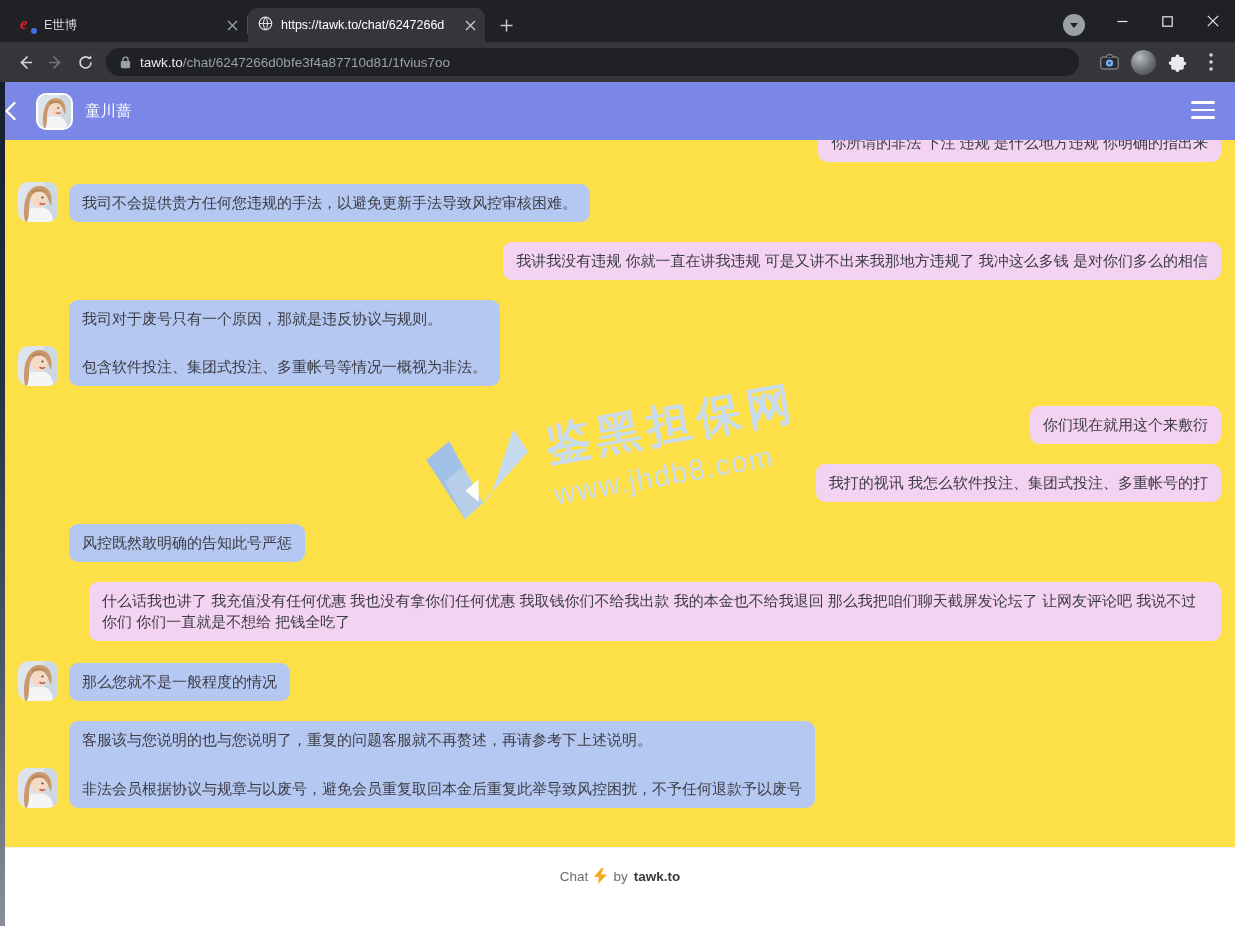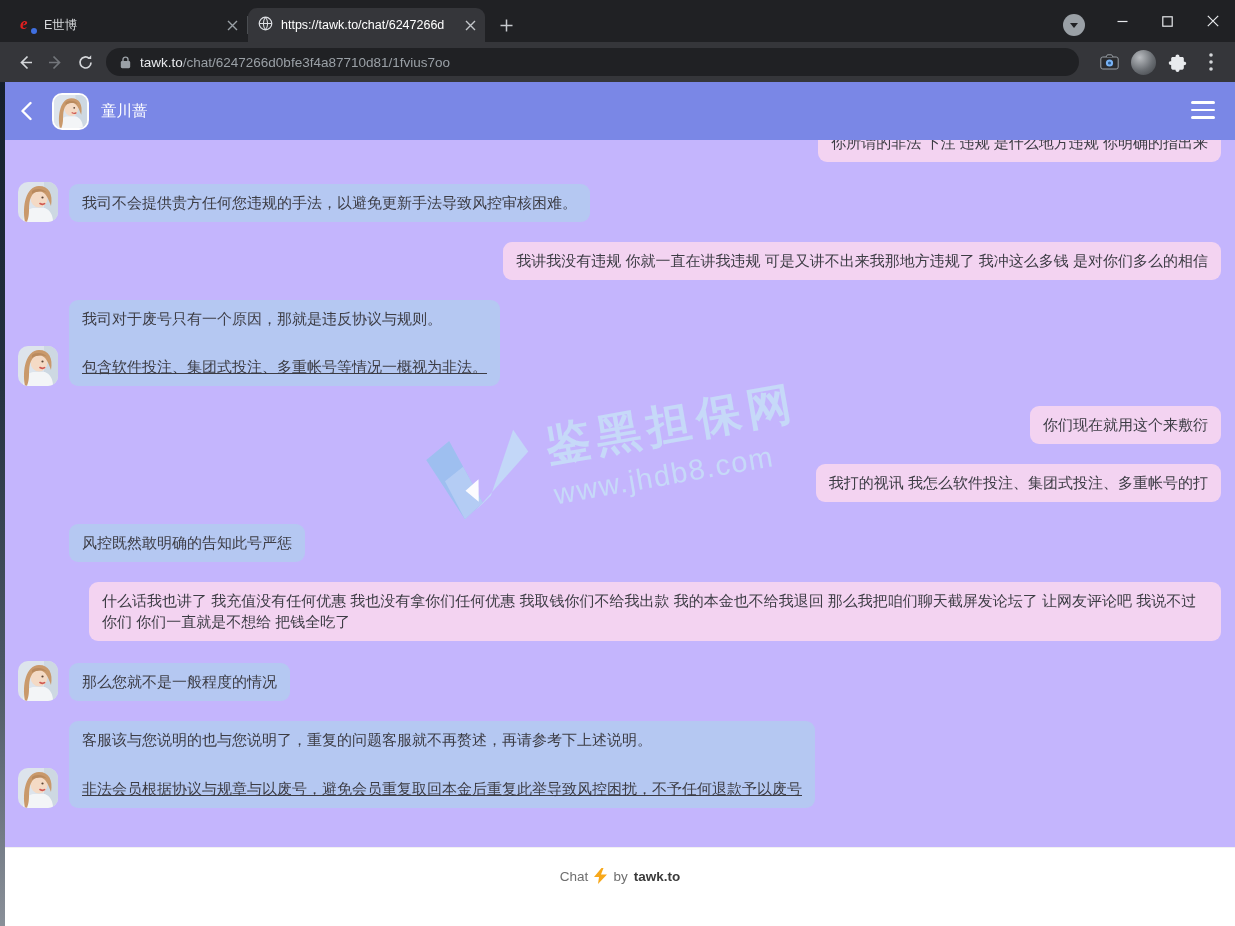--- a/index.html
+++ b/index.html
@@ -30,41 +30,41 @@
   .nav-btn{ width:30px; height:30px; display:flex; align-items:center; justify-content:center; border-radius:50%; }
   .url-pill{ flex:1; height:28px; background:#202124; border-radius:14px; display:flex; align-items:center; padding:0 14px; margin:0 10px 0 6px; font-size:13.5px; white-space:nowrap; overflow:hidden; }
   .url-domain{ color:#e8eaed; }
   .url-path{ color:#9aa0a6; }
   .ext-icon{ width:28px; height:28px; display:flex; align-items:center; justify-content:center; margin-left:6px; }
   .profile-circle{ width:25px; height:25px; border-radius:50%; background:radial-gradient(circle at 35% 30%, #b9bcc0, #6a6e73 55%, #3c3f43); }
 
   .left-strip{ position:absolute; left:0; top:82px; width:5px; bottom:0; background:linear-gradient(#16202c, #24313f 35%, #4c5864 70%, #8a9099); z-index:40; }
 
   
-  .chat-header{ height:58px; background:var(--c-header); display:flex; align-items:center; padding:0 20px; position:relative; }
+  .chat-header{ height:58px; background:var(--c-header); display:flex; align-items:center; padding:0 4px; position:relative; }
   .header-avatar{ width:37px; height:37px; border-radius:10px; overflow:hidden; border:2px solid rgba(255,255,255,.95); margin-left:20px; background:#e7dce2; }
   .header-avatar svg{ display:block; width:100%; height:100%; }
   .header-name{ color:#fff; font-size:15.5px; margin-left:12px; }
   .hamburger{ position:absolute; right:20px; top:19px; width:24px; }
   .hamburger .bar{ height:2.6px; background:#fff; border-radius:2px; margin-bottom:5px; }
   .hamburger .bar:last-child{ margin-bottom:0; }
 
   
-  .chat-body{ position:absolute; top:140px; left:5px; right:0; bottom:79px; overflow:hidden; padding:0 14px 16px 13px; background:#c4b5fd; }
+  .chat-body{ position:absolute; top:140px; left:5px; right:0; bottom:79px; overflow:hidden; padding:0 14px 16px 13px; background:#fde047; }
   .msg-row{ display:flex; align-items:flex-end; margin-top:20px; }
   .msg-row.right{ justify-content:flex-end; }
   .msg-row.clipped{ margin-top:-16px; }
   .avatar-slot{ width:40px; min-width:40px; height:40px; margin-right:11px; }
   .avatar-slot .avatar{ width:40px; height:40px; border-radius:10px; overflow:hidden; }
   .avatar-slot svg{ display:block; width:100%; height:100%; }
   .bubble{ border-radius:9px; padding:8px 13px; font-size:15px; line-height:1.45; color:#3c3c44; max-width:1132px; }
   .bubble.left{ background:var(--c-left); }
   .bubble.right{ background:var(--c-right); }
   .bubble p{ margin:0; }
-  .bubble p + p{ margin-top:27px;text-decoration:underline; }
+  .bubble p + p{ margin-top:27px; }
 
   
   .watermark{ position:absolute; left:420px; top:400px; transform:rotate(-10deg); display:flex; align-items:center; gap:16px; pointer-events:none; z-index:30; opacity:.95; }
   .wm-title{ font-size:45px; font-weight:bold; color:#c7dbf8; letter-spacing:6px; white-space:nowrap; }
   .wm-url{ font-size:29px; color:#c7dbf8; letter-spacing:1.5px; margin-top:3px; }
 
   
   .brand-row{ position:absolute; left:5px; right:0; bottom:42px; height:37px; background:#fff; display:flex; align-items:flex-end; justify-content:center; gap:6px; font-size:13.5px; color:#6e6e6e; border-top:1px solid #f1f1f1; z-index:20;}
   .brand-name{ color:#3a3a3a; font-weight:700; }
   .input-row{ position:absolute; left:5px; right:0; bottom:0; height:42px; background:#fff; display:flex; align-items:center; padding:0 18px 0 20px; z-index:20; }

